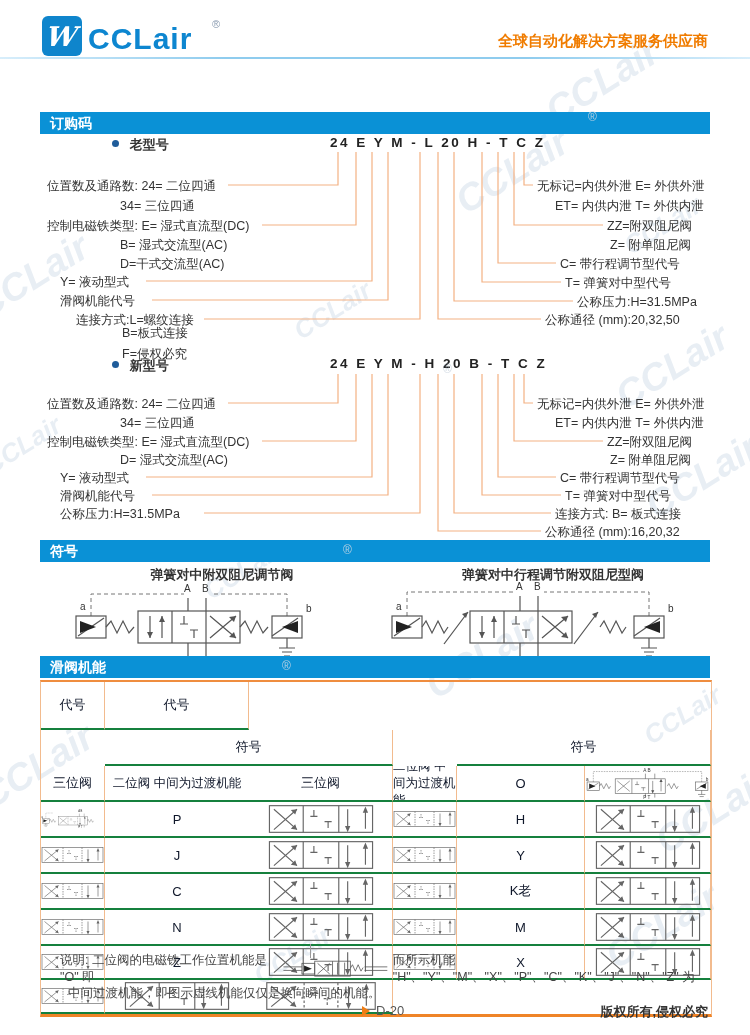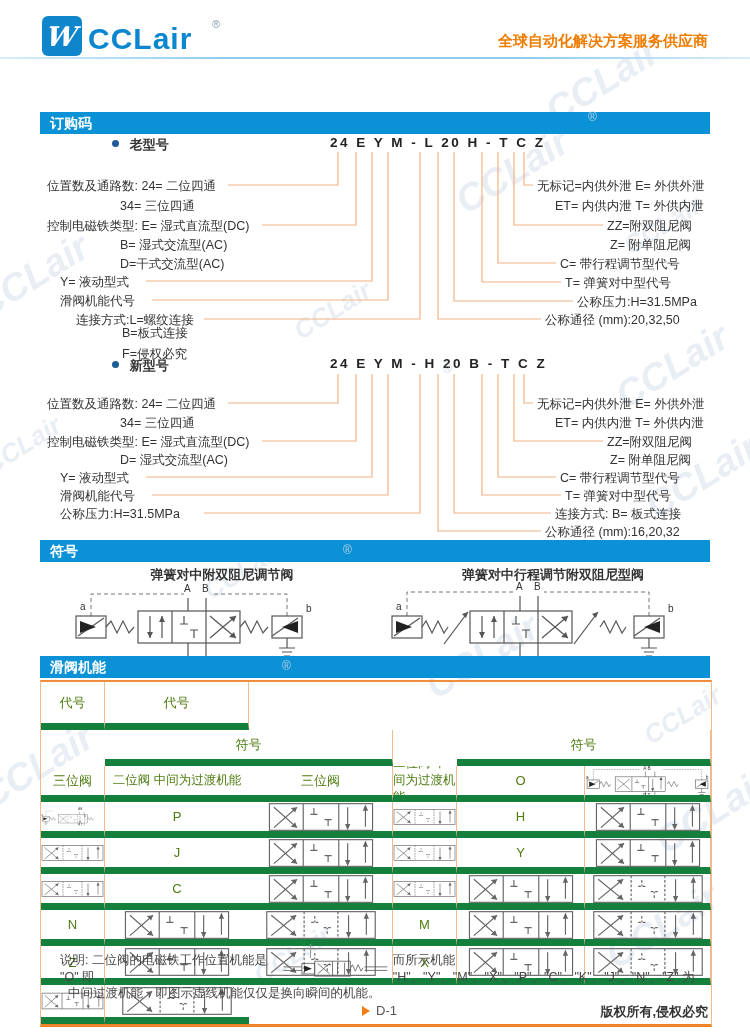--- a/index.html
+++ b/index.html
@@ -25,22 +25,22 @@
   .olabel{position:absolute;font-size:12.5px;color:#333;white-space:nowrap;z-index:2;}
   .conn-svg{position:absolute;left:0;top:0;width:750px;height:1035px;z-index:1;pointer-events:none;}
   
   .diag-title{position:absolute;font-size:13px;font-weight:bold;color:#333;text-align:center;z-index:2;}
   .diag{position:absolute;z-index:2;}
   
   .tbl{position:absolute;left:40px;top:680px;display:grid;z-index:2;
        grid-template-columns:64px 144px 144px 64px 128px 126px;
        grid-template-rows:22px 26px repeat(6,36px);
        border:1px solid #f2bb8e;border-top:2px solid #ef8d3f;border-bottom:3px solid #ef8428;}
-  .tc{border-right:1px solid #f2bb8e;border-bottom:7px solid #15803d;
-      display:flex;align-items:center;justify-content:center;font-size:13px;color:#4d7c0f;overflow:hidden;}
+  .tc{border-right:1px solid #f2bb8e;border-bottom:2px solid #15803d;
+      display:flex;align-items:center;justify-content:center;font-size:13px;color:#0f172a;overflow:hidden;}
   .tc:nth-child(6n){border-right:none;}
   .hd{font-weight:normal;}
   .code-h{grid-row:1/3;}
   .sym-h1{grid-column:2/4;}
   .sym-h2{grid-column:5/7;}
   
   .footnote1{position:absolute;left:60px;top:952px;width:660px;font-size:12.5px;color:#444;
              display:flex;align-items:center;gap:4px;z-index:2;}
   .footnote2{position:absolute;left:68px;top:985px;font-size:12.5px;color:#444;z-index:2;}
   .page-num{position:absolute;left:362px;top:1003px;font-size:13px;color:#555;z-index:2;display:flex;align-items:center;gap:6px;}
@@ -419,20 +419,21 @@
       <svg width="114" height="32" viewBox="0 0 120 36">
         <use href="#v3"></use>
       </svg>
     </div>
   <div class="tc">
       <svg width="114" height="32" viewBox="0 0 126 36">
         <use href="#v2"></use>
       </svg>
     </div>
 
+  <div class="tc">K老</div>
   <div class="tc">
       <svg width="120" height="32" viewBox="0 0 120 36">
         <use href="#v3"></use>
       </svg>
     </div>
   <div class="tc">
       <svg width="120" height="32" viewBox="0 0 126 36">
         <use href="#v2"></use>
       </svg>
     </div>
@@ -500,15 +501,15 @@
   <span>说明: 二位阀的电磁铁工作位置机能是 "O" 即</span>
   <svg width="120" height="30" viewBox="0 0 150 36">
       <use href="#vnote"></use>
     </svg>
   <span>而所示机能 "H"、"Y"、"M"、"X"、"P"、"C"、"K"、"J"、"N"、"Z"  为</span>
 </div>
 <div class="footnote2">中间过渡机能，即图示虚线机能仅仅是换向瞬间的机能。</div>
 
 <div class="page-num">
   <span class="arrow-ico"></span>
-  <span>D-1</span>
+  <span>D-20</span>
 </div>
 <div class="copyright">版权所有,侵权必究</div>
 
 </body></html>

